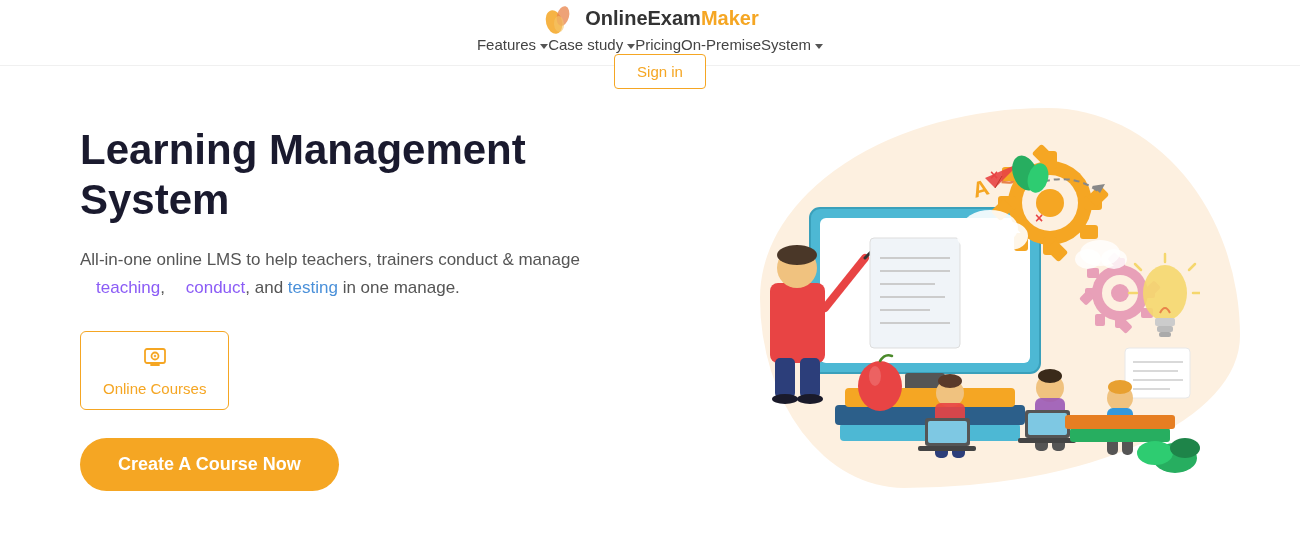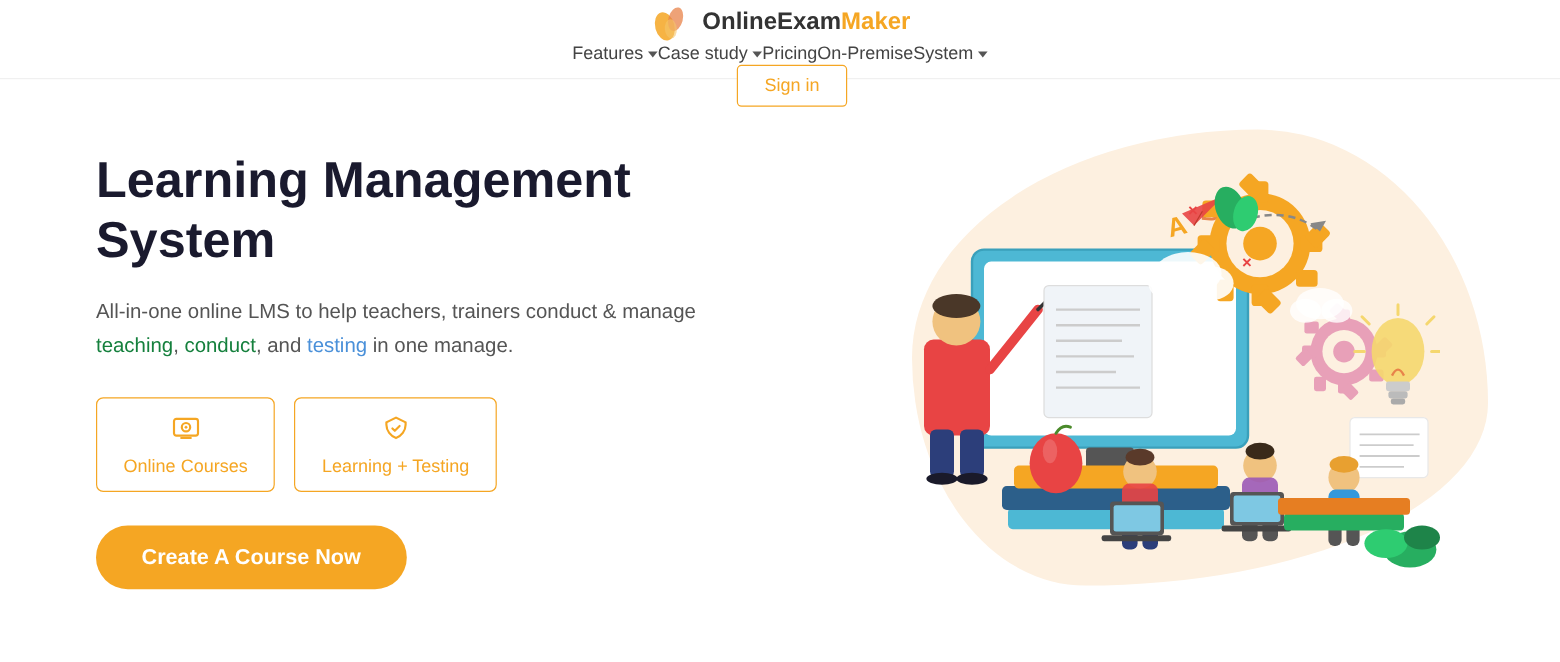--- a/index.html
+++ b/index.html
@@ -84,21 +84,21 @@
       color: #1a1a2e;
       line-height: 1.2;
       margin-bottom: 20px;
     }
     .main-desc {
       font-size: 17px;
       color: #555;
       line-height: 1.7;
       margin-bottom: 28px;
     }
-    .main-desc .orange { color: #15803d; }
+    .main-desc .orange { color: #8b5cf6; margin-left: 16px; }
     .main-desc .blue { color: #4a90d9; }
     .tab-buttons {
       display: flex;
       gap: 16px;
       margin-bottom: 28px;
     }
     .tab-btn {
       display: flex;
       align-items: center;
       gap: 10px;
@@ -227,29 +227,20 @@
         <span class="tab-icon">
           <svg width="24" height="24" viewBox="0 0 24 24" fill="none">
             <rect x="2" y="4" width="20" height="14" rx="2" stroke="#f5a623" stroke-width="1.8"></rect>
             <circle cx="12" cy="11" r="3.5" stroke="#f5a623" stroke-width="1.8"></circle>
             <path d="M10.5 11L12 9.5l1.5 1.5-1.5 1.5L10.5 11z" fill="#f5a623"></path>
             <line x1="8" y1="20" x2="16" y2="20" stroke="#f5a623" stroke-width="1.8" stroke-linecap="round"></line>
           </svg>
         </span>
         <span>Online Courses</span>
       </button>
-      <button class="tab-btn">
-        <span class="tab-icon">
-          <svg width="24" height="24" viewBox="0 0 24 24" fill="none">
-            <path d="M12 3L4 7v2c0 5 3.5 9.5 8 11 4.5-1.5 8-6 8-11V7L12 3z" stroke="#f5a623" stroke-width="1.8" fill="none"></path>
-            <path d="M9 12l2 2 4-4" stroke="#f5a623" stroke-width="1.8" stroke-linecap="round" stroke-linejoin="round"></path>
-          </svg>
-        </span>
-        <span>Learning + Testing</span>
-      </button>
     </div>
 
     <button class="cta-btn">Create A Course Now</button>
   </div>
 
   <div class="right-illustration">
     <div class="blob"></div>
     <svg class="illus-svg" viewBox="0 0 520 400" xmlns="http://www.w3.org/2000/svg">
 
       <rect x="130" y="100" width="230" height="165" rx="10" fill="#4db8d4" stroke="#3aa0bb" stroke-width="2"></rect>

